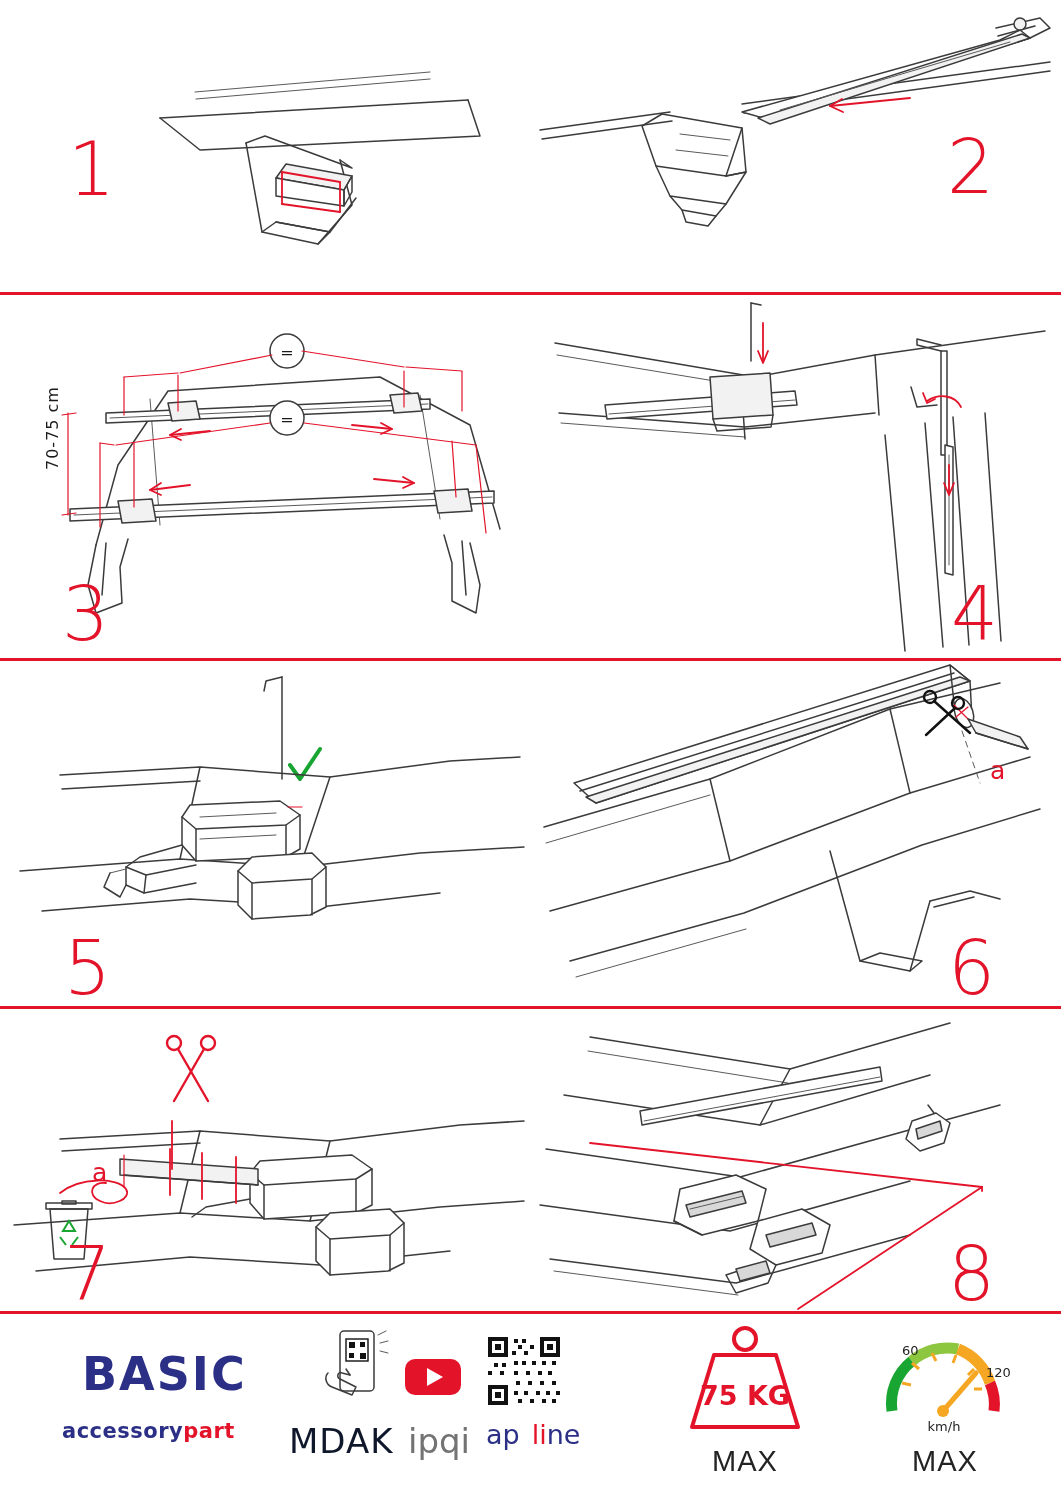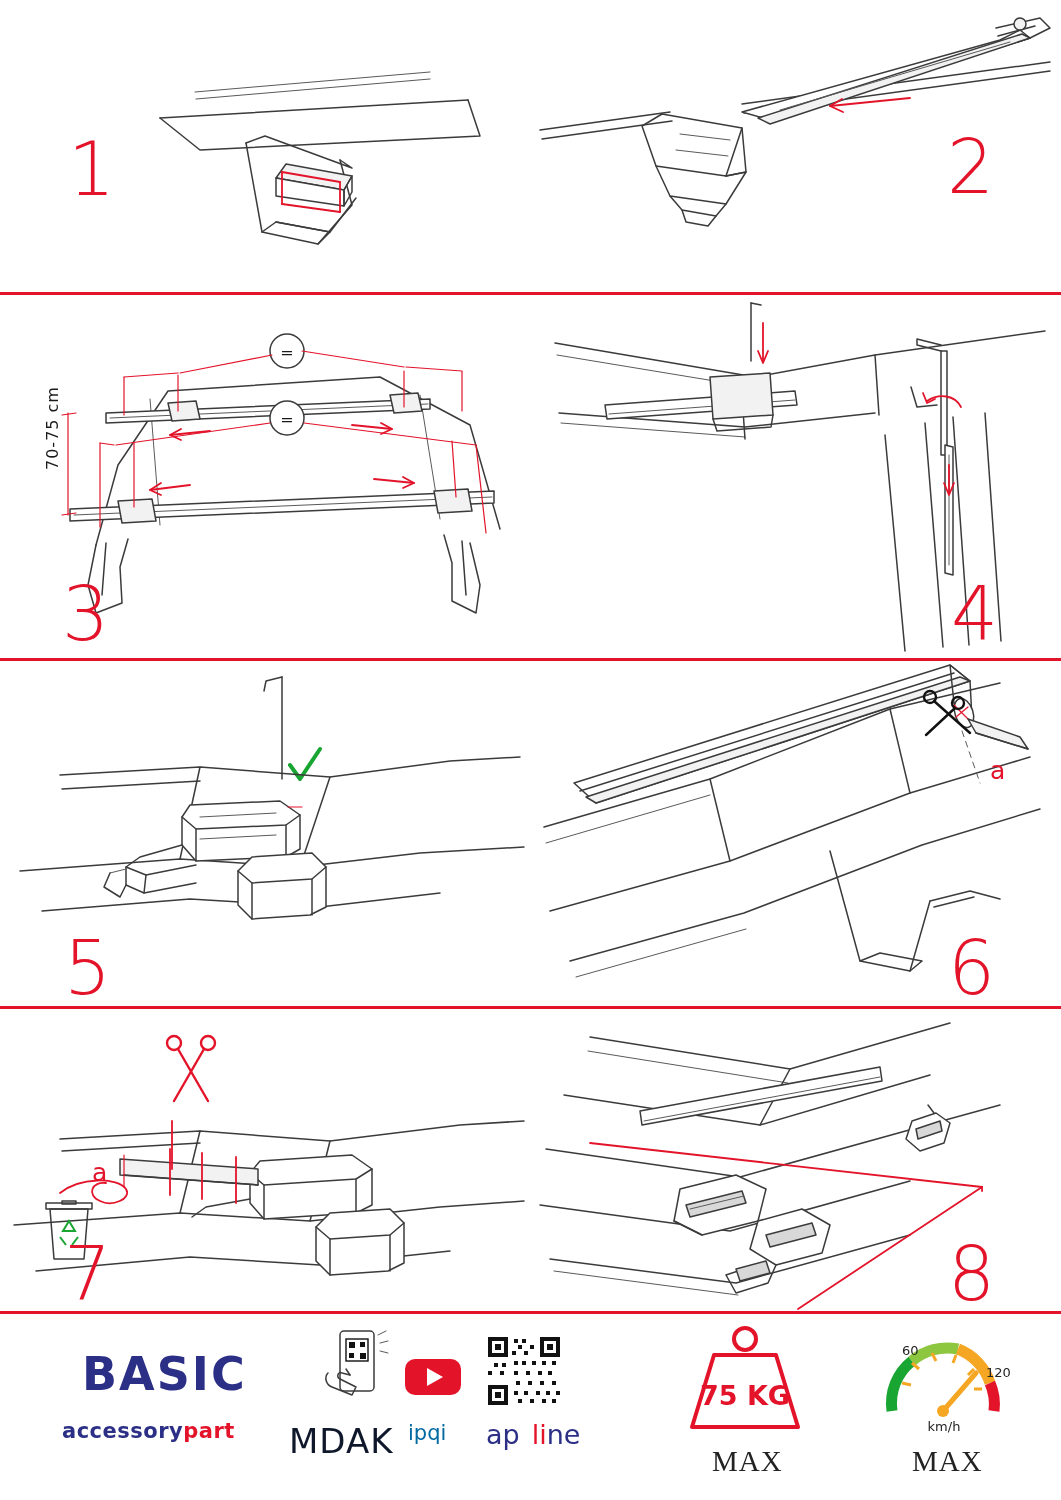--- a/index.html
+++ b/index.html
@@ -88,35 +88,35 @@
     font-weight: normal;
     font-size: 34px;
     letter-spacing: 1px;
     color: #0f172a;
   }
   .lbl-ipqi {
     position: absolute;
     left: 408px;
     top: 110px;
     font-family: "DejaVu Sans", sans-serif;
-    font-size: 21px;
-    color: #0369a1;
+    font-size: 34px;
+    color: #737373;
   }
   .lbl-apline {
     position: absolute;
     left: 486px;
     top: 108px;
     font-family: "DejaVu Sans", sans-serif;
     font-size: 27px;
     color: #2b2f86;
   }
   .lbl-apline .li { color: #e3132a; margin-left: 12px; }
   .max-label {
     position: absolute;
-    font-family: Liberation Serif, serif;
+    font-family: Liberation Sans, sans-serif;
     font-size: 29px;
     color: #232323;
     letter-spacing: 1px;
   }
   .weight-text {
     font-family: "DejaVu Sans", sans-serif;
     font-weight: bold;
     font-size: 27px;
     fill: #e3132a;
   }

